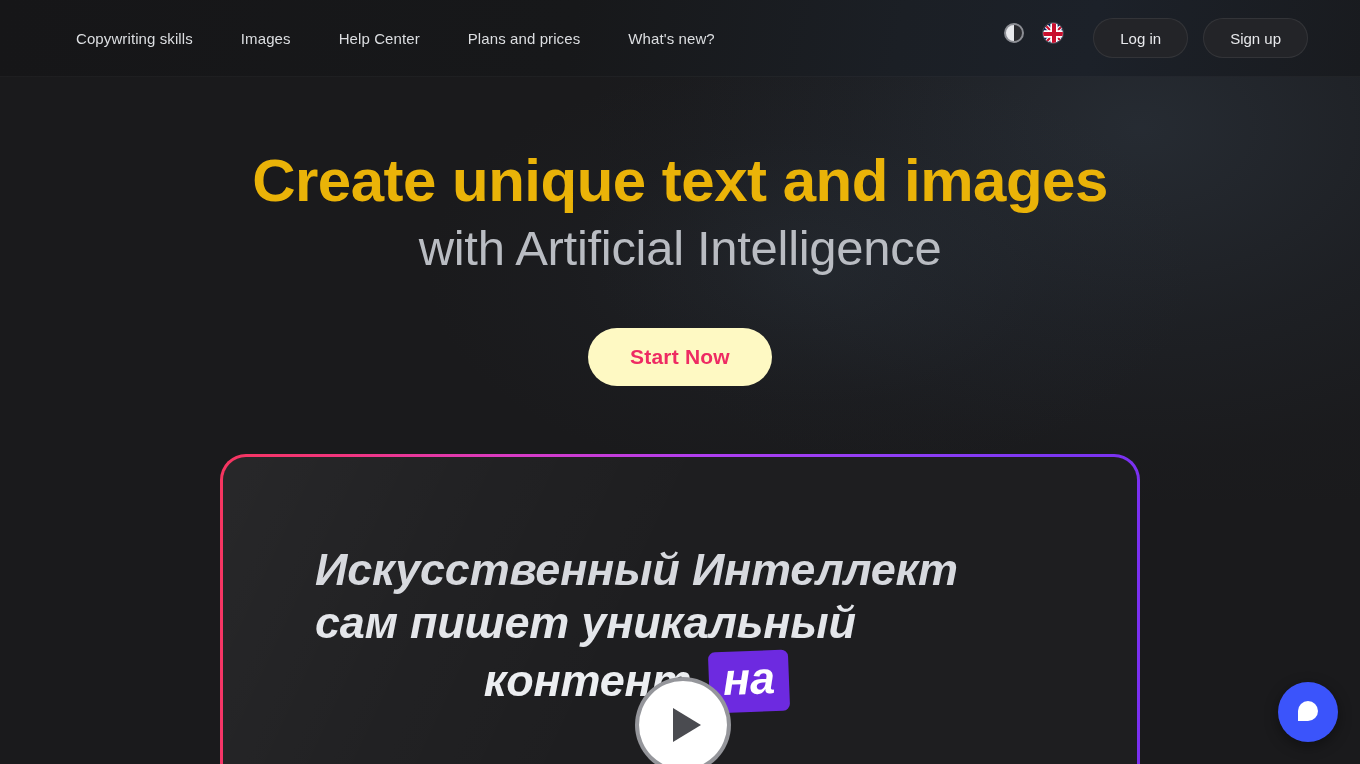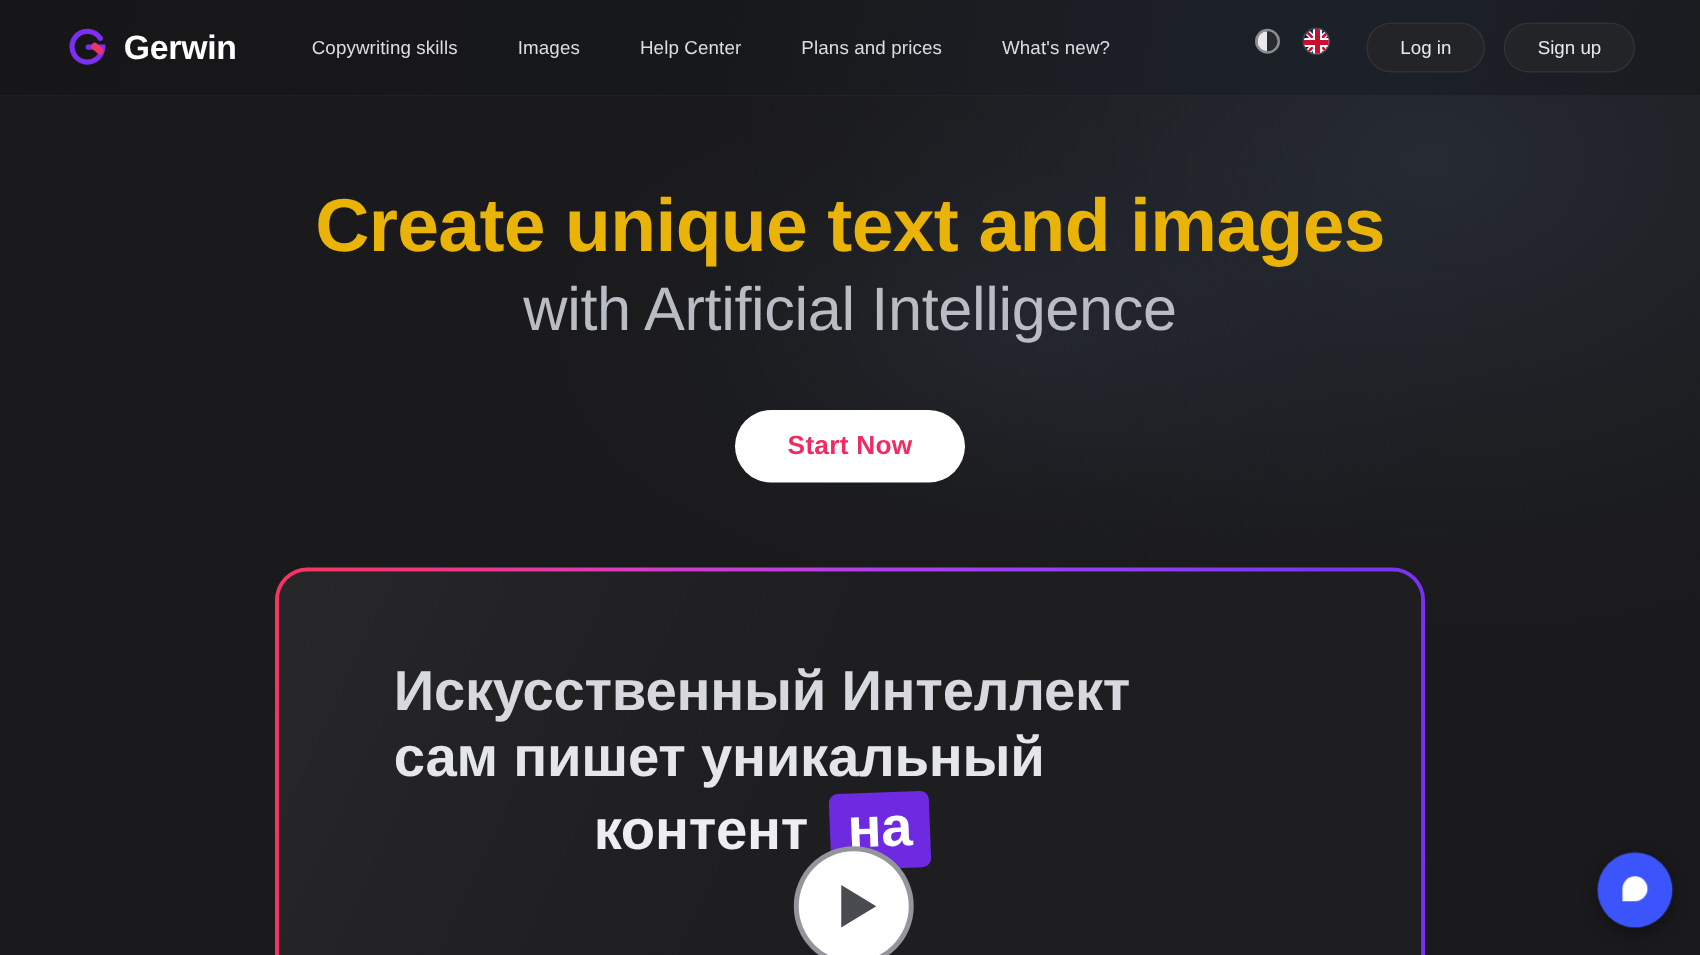--- a/index.html
+++ b/index.html
@@ -197,21 +197,21 @@
   .cta-wrap {
     margin-top: 50px;
     display: flex;
     justify-content: center;
   }
 
   .cta-btn {
     height: 58px;
     padding: 0 42px;
     border-radius: 29px;
-    background: #ffffff;
+    background: #fef9c3;
     border: none;
     color: #ee2b63;
     font-size: 21px;
     font-weight: bold;
     font-family: "Liberation Sans", sans-serif;
     cursor: pointer;
     letter-spacing: 0.2px;
     display: flex;
     align-items: center;
     justify-content: center;
@@ -243,24 +243,25 @@
     height: 100%;
     border-radius: 23px;
     background:
       linear-gradient(115deg, rgba(255,255,255,0.045) 0%, rgba(255,255,255,0.014) 24%, rgba(255,255,255,0) 44%),
       #1e1e20;
     overflow: hidden;
   }
 
   .video-caption {
     position: absolute;
-    top: 71px;
+    top: 88px;
     left: 92px;
     text-align: left;
     line-height: 1.13;
+    font-style: italic;
   }
 
   .cap-line {
     font-size: 45px;
     font-weight: bold;
     color: #d7d9de;
     white-space: nowrap;
     letter-spacing: -0.2px;
     margin-bottom: 2px;
   }
@@ -329,29 +330,20 @@
 </head>
 <body>
 
 <div class="page">
 
   <div class="hero-glow"></div>
   <div class="hero-glow2"></div>
 
   <header class="header">
 
-    <a class="brand">
-      <span class="logo-mark">
-        <svg width="36" height="36" viewBox="0 0 36 36" aria-hidden="true">
-          <path d="M28.2 10.6 A12.3 12.3 0 1 0 30.2 17.6 L18.6 17.6" fill="none" stroke="#7b2ff0" stroke-width="4.2" stroke-linecap="round"></path>
-          <rect x="20.3" y="16.1" width="11.2" height="5.6" rx="2.8" fill="#ef3365" transform="rotate(42 25.9 18.9)"></rect>
-        </svg>
-      </span>
-      <span class="brand-name">Gerwin</span>
-    </a>
 
     <nav class="nav">
       <a class="nav-link">Copywriting skills</a>
       <a class="nav-link">Images</a>
       <a class="nav-link">Help Center</a>
       <a class="nav-link">Plans and prices</a>
       <a class="nav-link">What's new?</a>
     </nav>
 
     <div class="header-right">

